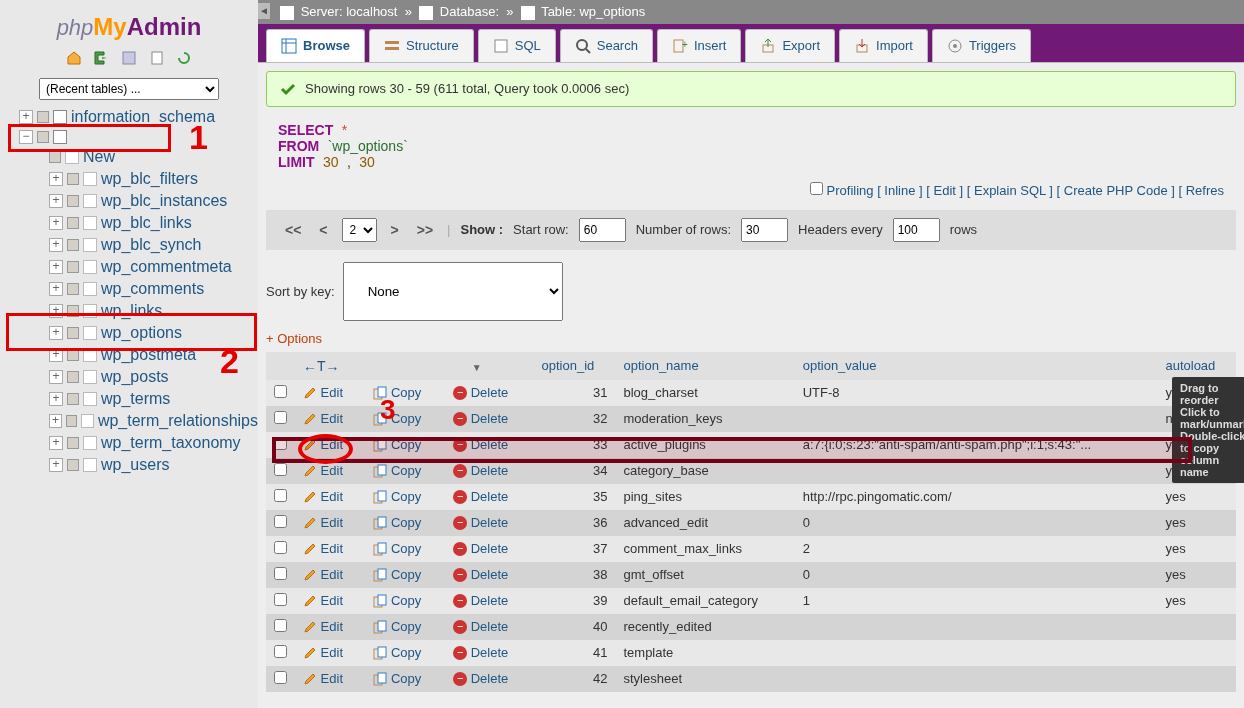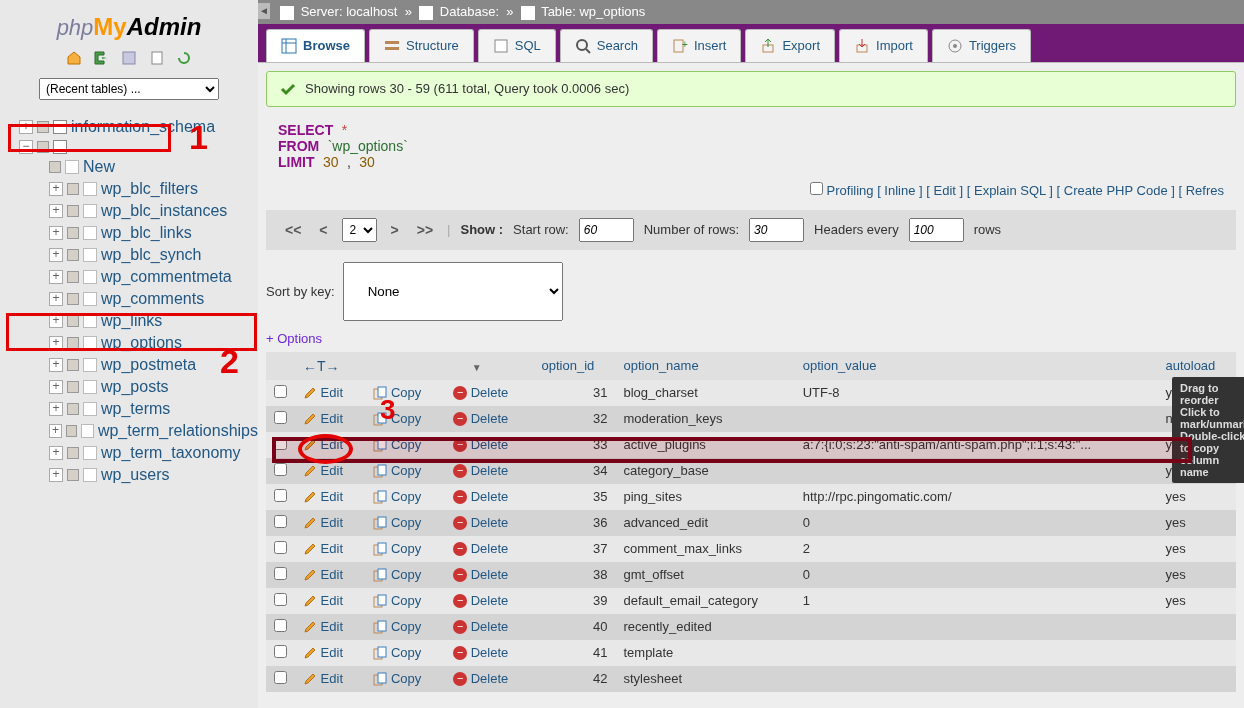--- a/index.html
+++ b/index.html
@@ -3,24 +3,24 @@
 <meta charset="utf-8">
 <style>
 * { box-sizing: border-box; margin: 0; padding: 0; font-family: sans-serif; }
 body { background: #f5f5f5; font-size: 13px; color: #333; width: 1244px; }
 .container { display: flex; }
 .sidebar { width: 258px; background: #e8e8e8; min-height: 708px; padding-top: 5px; }
 .logo { text-align: center; padding: 8px 0; }
 .logo-text { font-family: Tahoma, sans-serif; font-size: 24px; font-weight: bold; }
 .logo-php { color: #7c7c9c; font-style: italic; font-weight: normal; font-size: 22px; }
 .logo-my { color: #ff9800; }
-.logo-admin { color: #000000; font-style: italic; }
+.logo-admin { color: #701a75; }
 .icon-row { text-align: center; margin-bottom: 8px; }
 .icon-small { display: inline-block; width: 18px; height: 18px; margin: 0 3px; cursor: pointer; }
-.recent-tables { width: 180px; margin: 5px auto 16px; display: block; font-size: 12px; padding: 2px; }
+.recent-tables { width: 180px; margin: 5px auto 6px; display: block; font-size: 12px; padding: 2px; }
 .tree { font-size: 16px; color: #215784; padding-left: 19px; }
 .tree-item { display: flex; align-items: center; padding: 2px 0; cursor: pointer; }
 .expand-box { width: 14px; height: 14px; border: 1px solid #aaa; background: #fff; text-align: center; line-height: 10px; font-size: 12px; color: #666; margin-right: 4px; }
 .expand-box.minus::before { content: "−"; }
 .expand-box.plus::before { content: "+"; }
 .db-group-icon { width: 12px; height: 12px; background: #d4d0c8; border: 1px solid #999; margin-right: 4px; }
 .db-icon { width: 14px; height: 14px; border: 1px solid #888; background: #fff; margin-right: 4px; display: inline-block; }
 .table-icon { width: 14px; height: 14px; border: 1px solid #bbb; background: #fff; margin-right: 4px; display: inline-block; }
 .tree-item a { text-decoration: none; color: #215784; }
 .tree-children { margin-left: 25px; }
@@ -50,25 +50,25 @@
 .sql-star { color: #d04040; }
 .sql-from { color: #8f1088; font-weight: bold; }
 .sql-table { color: #2a7030; }
 .sql-limit { color: #8f1088; font-weight: bold; }
 .sql-num { color: #8c5a00; }
 .sql-links { text-align: right; padding: 4px 12px; color: #215784; font-size: 13px; }
 .sql-links a { color: #215784; text-decoration: none; }
 .nav-controls { background: #ddd; padding: 8px 15px; margin: 8px 0; display: flex; align-items: center; gap: 10px; }
 .nav-btn { font-size: 14px; cursor: pointer; color: #555; padding: 0 4px; font-weight: bold; }
 .nav-select, .nav-input { padding: 3px; font-size: 12px; }
-.nav-input { width: 55px; font-style: italic; }
+.nav-input { width: 47px; }
 .nav-sep { color: #aaa; }
 .sort-row { padding: 4px 0; display: flex; align-items: center; gap: 8px; }
 .sort-select { width: 220px; padding: 20px; }
-.options-link { color: #6d28d9; padding: 6px 0; display: block; cursor: pointer; }
+.options-link { color: #c2410c; padding: 6px 0; display: block; cursor: pointer; }
 table.data { width: 100%; border-collapse: collapse; font-size: 13px; }
 table.data th { background: #e0e0e0; text-align: left; padding: 6px 8px; color: #215784; font-weight: normal; cursor: pointer; }
 table.data td { padding: 5px 8px; }
 table.data tr.odd { background: #e8e8e8; }
 table.data tr.even { background: #d4d4d4; }
 .action-cell { white-space: nowrap; }
 .action-link { color: #215784; text-decoration: none; margin-right: 3px; }
 .icon-edit { display: inline-block; width: 14px; height: 14px; vertical-align: middle; }
 .icon-copy { display: inline-block; width: 14px; height: 14px; vertical-align: middle; }
 .icon-delete-circle { display: inline-block; width: 14px; height: 14px; border-radius: 50%; background: #cc3333; color: #fff; text-align: center; line-height: 13px; font-size: 11px; vertical-align: middle; }

